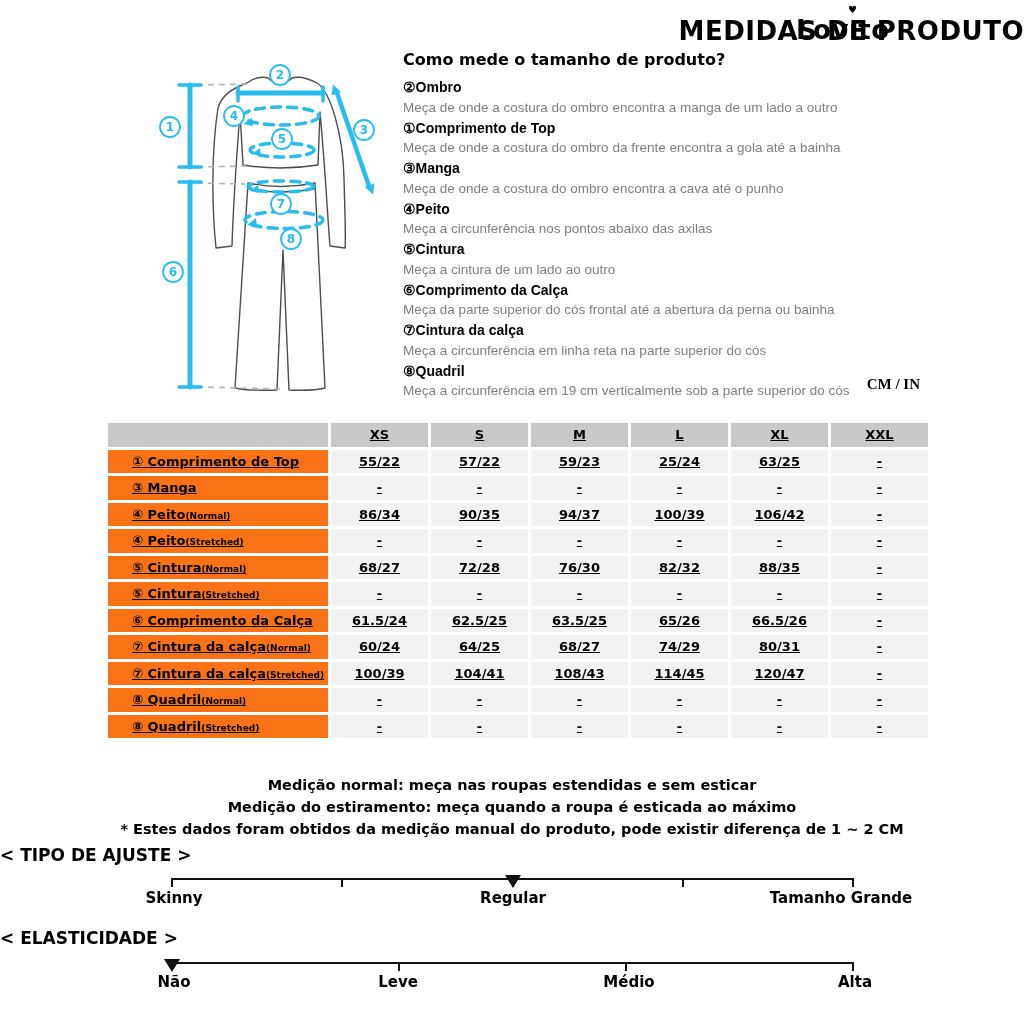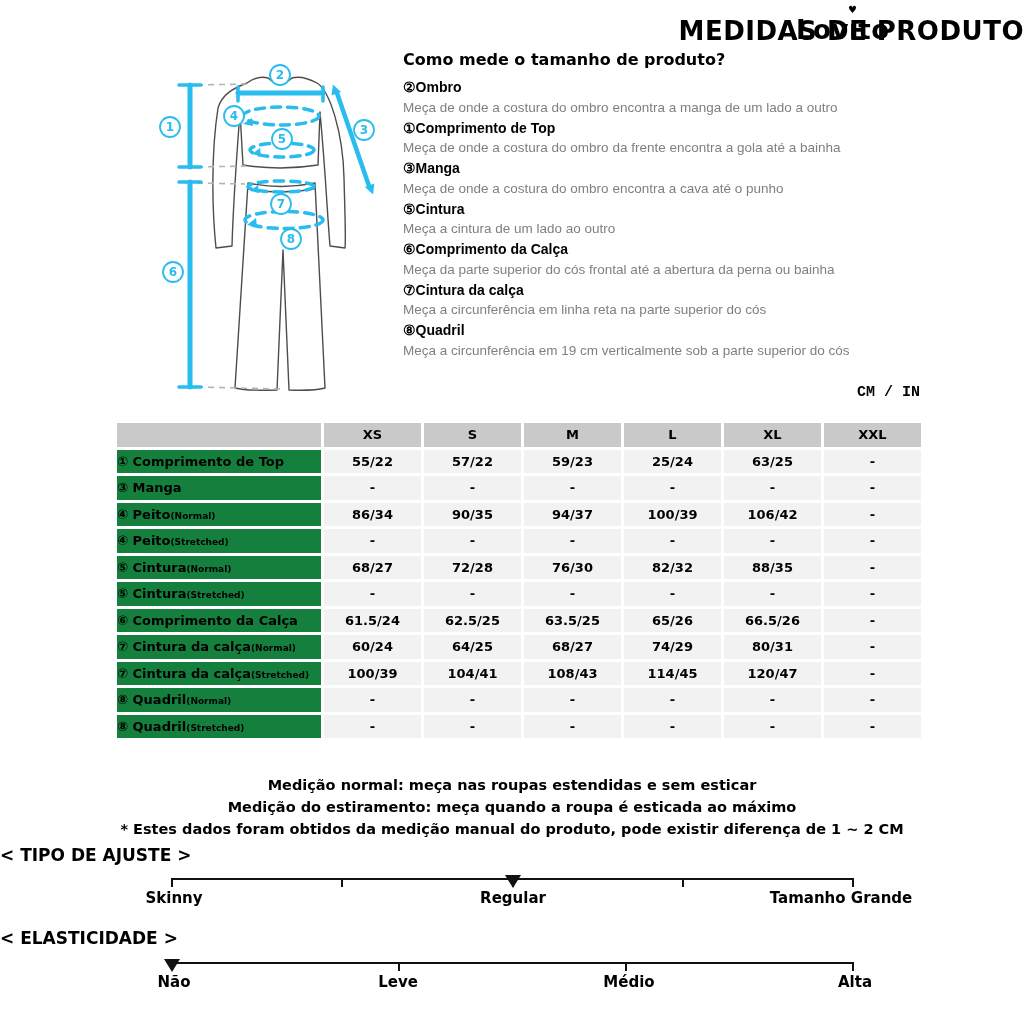--- a/index.html
+++ b/index.html
@@ -19,28 +19,28 @@
 
   
   .guide { position:absolute; left:403px; top:77px; width:560px; }
   .guide-head { font-size:14px; font-weight:bold; line-height:20.5px; white-space:nowrap; }
   .guide-desc { font-size:13.5px; color:#7f7f7f; line-height:20px; white-space:nowrap; }
 
   
   .diagram { position:absolute; left:148px; top:58px; }
 
   
-  .unit { position:absolute; right:104px; top:384px; font-family:Liberation Mono, monospace;
+  .unit { position:absolute; right:104px; top:376px; font-family:Liberation Serif, serif;
           font-weight:bold; font-size:15px; }
-  table.size-table { position:absolute; left:114px; top:420px; border-collapse:separate; border-spacing:3px; }
+  table.size-table { position:absolute; left:105px; top:420px; border-collapse:separate; border-spacing:3px;text-decoration:underline; }
   .size-table th, .size-table td { padding:0; height:23.5px; font-family:"DejaVu Sans",sans-serif;
           font-weight:bold; font-size:13px; }
   .size-table thead th { background:#c9c9c9; width:97px; text-align:center; }
   .size-table thead th.corner { width:204px; background:#c9c9c9; }
-  .size-table td.row-label { background:#15803d; text-align:left; padding-left:0; width:196px; white-space:nowrap; }
+  .size-table td.row-label { background:#f97316; text-align:left; padding-left:24px; width:196px; white-space:nowrap; }
   .size-table td.val { background:#f2f2f2; text-align:center; }
   .sub-label { font-size:9px; font-weight:bold; }
 
   
   .notes { position:absolute; top:774px; left:0; right:0; text-align:center;
            font-family:"DejaVu Sans",sans-serif; font-weight:bold; font-size:14.5px; line-height:22px; }
 
   
   .scale-title { position:absolute; left:0; right:0; text-align:left;
                  font-family:"DejaVu Sans",sans-serif; font-weight:bold; font-size:17px; }
@@ -172,20 +172,24 @@
       </div>
       <div class="guide-item">
         <div class="guide-head"><span class="g-num">①</span><span class="g-name">Comprimento de Top</span></div>
         <div class="guide-desc">Meça de onde a costura do ombro da frente encontra a gola até a bainha</div>
       </div>
       <div class="guide-item">
         <div class="guide-head"><span class="g-num">③</span><span class="g-name">Manga</span></div>
         <div class="guide-desc">Meça de onde a costura do ombro encontra a cava até o punho</div>
       </div>
       <div class="guide-item">
+        <div class="guide-head"><span class="g-num">④</span><span class="g-name">Peito</span></div>
+        <div class="guide-desc">Meça a circunferência nos pontos abaixo das axilas</div>
+      </div>
+      <div class="guide-item">
         <div class="guide-head"><span class="g-num">⑤</span><span class="g-name">Cintura</span></div>
         <div class="guide-desc">Meça a cintura de um lado ao outro</div>
       </div>
       <div class="guide-item">
         <div class="guide-head"><span class="g-num">⑥</span><span class="g-name">Comprimento da Calça</span></div>
         <div class="guide-desc">Meça da parte superior do cós frontal até a abertura da perna ou bainha</div>
       </div>
       <div class="guide-item">
         <div class="guide-head"><span class="g-num">⑦</span><span class="g-name">Cintura da calça</span></div>
         <div class="guide-desc">Meça a circunferência em linha reta na parte superior do cós</div>

